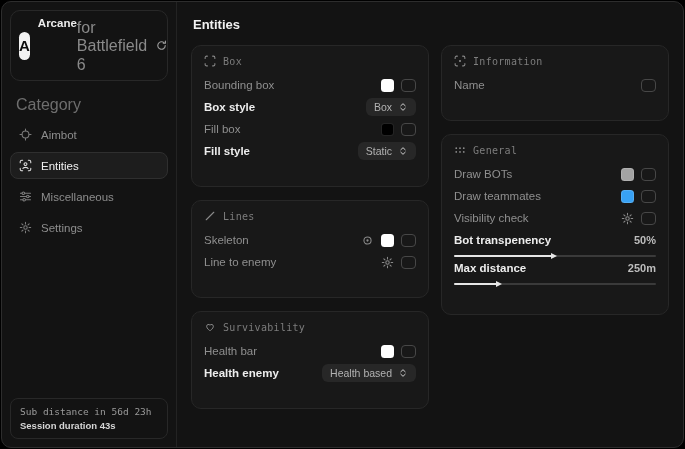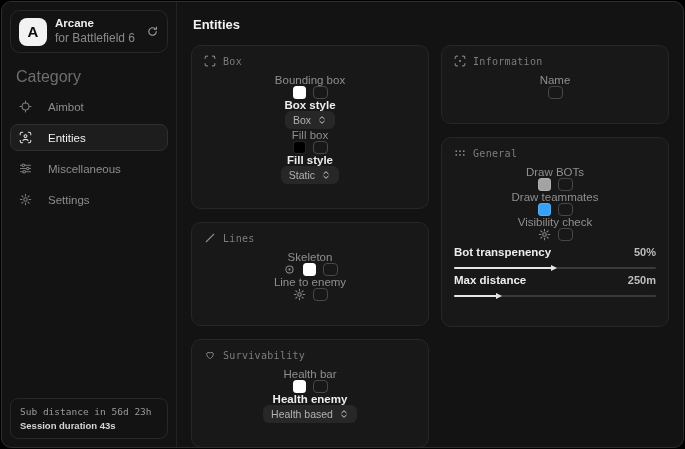--- a/index.html
+++ b/index.html
@@ -2,42 +2,42 @@
 <html><head>
 <meta charset="utf-8">
 <style>
   html,body{margin:0;padding:0;background:#000;}
   body{width:685px;height:449px;font-family:"Liberation Sans",sans-serif;-webkit-font-smoothing:antialiased;}
   .window{position:relative;width:683px;height:447px;margin:1px;background:#131313;border:1px solid #2d2d2d;border-radius:10px;box-sizing:border-box;display:flex;overflow:hidden;}
   
   .sidebar{width:175px;min-width:175px;box-sizing:border-box;display:flex;flex-direction:column;padding:8px;border-right:1px solid #232323;}
   .brand-card{display:flex;align-items:center;gap:8px;border:1px solid #282828;border-radius:10px;padding:6px 8px;}
   .logo{width:28px;height:28px;background:#f2f2f2;border-radius:8px;color:#0c0c0c;font-weight:bold;font-size:15px;display:flex;align-items:center;justify-content:center;}
-  .brand-text{display:flex;flex-direction:column;line-height:1.15;}
+  .brand-text{display:flex;flex-direction:row;line-height:1.15;}
   .brand-name{font-size:11.5px;font-weight:bold;color:#ececec;}
-  .brand-sub{font-size:12px;color:#8a8a8a;margin-top:2px;}
+  .brand-sub{font-size:16px;color:#8a8a8a;margin-top:2px;}
   .brand-action{margin-left:auto;color:#9a9a9a;display:flex;}
   .category{margin:15px 6px 7px;font-size:16px;color:#6e6e6e;}
-  .nav-item{display:flex;align-items:center;gap:16px;padding:6px 8px;margin-bottom:4px;border:1px solid transparent;border-radius:8px;color:#8d8d8d;font-size:11.5px;cursor:pointer;}
+  .nav-item{display:flex;align-items:center;gap:9px;padding:6px 8px;margin-bottom:4px;border:1px solid transparent;border-radius:8px;color:#8d8d8d;font-size:11.5px;cursor:pointer;}
   .nav-item .nicon{display:flex;color:#7c7c7c;}
   .nav-item.active{background:#1d1d1d;border-color:#2f2f2f;color:#f0f0f0;}
   .nav-item.active .nicon{color:#e0e0e0;}
   .session-box{margin-top:auto;border:1px solid #282828;border-radius:8px;padding:7px 9px;}
   .session-l1{font-family:"DejaVu Sans Mono",monospace;font-size:9.5px;color:#9a9a9a;}
   .session-l2{font-size:9.5px;font-weight:bold;color:#d6d6d6;margin-top:3px;}
   
   .main{flex:1;padding:12px 14px;box-sizing:border-box;}
   .page-title{font-size:13px;font-weight:bold;color:#f2f2f2;margin:3px 0 13px 2px;}
   .columns{display:flex;gap:12px;align-items:flex-start;}
   .col-left{width:238px;min-width:238px;}
   .col-right{flex:1;}
   .card{background:#181818;border:1px solid #272727;border-radius:10px;padding:9px 12px 24px;margin-bottom:13px;box-sizing:border-box;}
   .card-head{display:flex;align-items:center;gap:7px;color:#7d7d7d;font-family:"DejaVu Sans Mono",monospace;font-size:10px;letter-spacing:.3px;margin-bottom:7px;}
   .card-head .hicon{display:flex;color:#8a8a8a;}
-  .row{display:flex;align-items:center;justify-content:space-between;min-height:22px;flex-direction:column;}
+  .row{display:flex;align-items:center;justify-content:space-between;min-height:22px;}
   .lbl{font-size:11.5px;color:#8f8f8f;}
   .lbl.strong{color:#ededed;font-weight:bold;}
   .controls{display:flex;align-items:center;gap:7px;}
   .swatch{width:13px;height:13px;border-radius:3.5px;border:1px solid rgba(255,255,255,.14);box-sizing:border-box;cursor:pointer;}
   .toggle{width:15px;height:13px;border-radius:4px;border:1.5px solid #474747;box-sizing:border-box;background:transparent;cursor:pointer;}
   .rowicon{display:flex;color:#8a8a8a;cursor:pointer;}
   .dropdown{display:flex;align-items:center;gap:6px;background:#272727;border-radius:6px;padding:3px 8px;font-size:10.5px;color:#b2b2b2;cursor:pointer;}
   .dropdown .dicon{display:flex;color:#cdcdcd;}
   .slider-group{margin-top:5px;}
   .slider-head{display:flex;align-items:flex-end;justify-content:space-between;gap:32px;}

